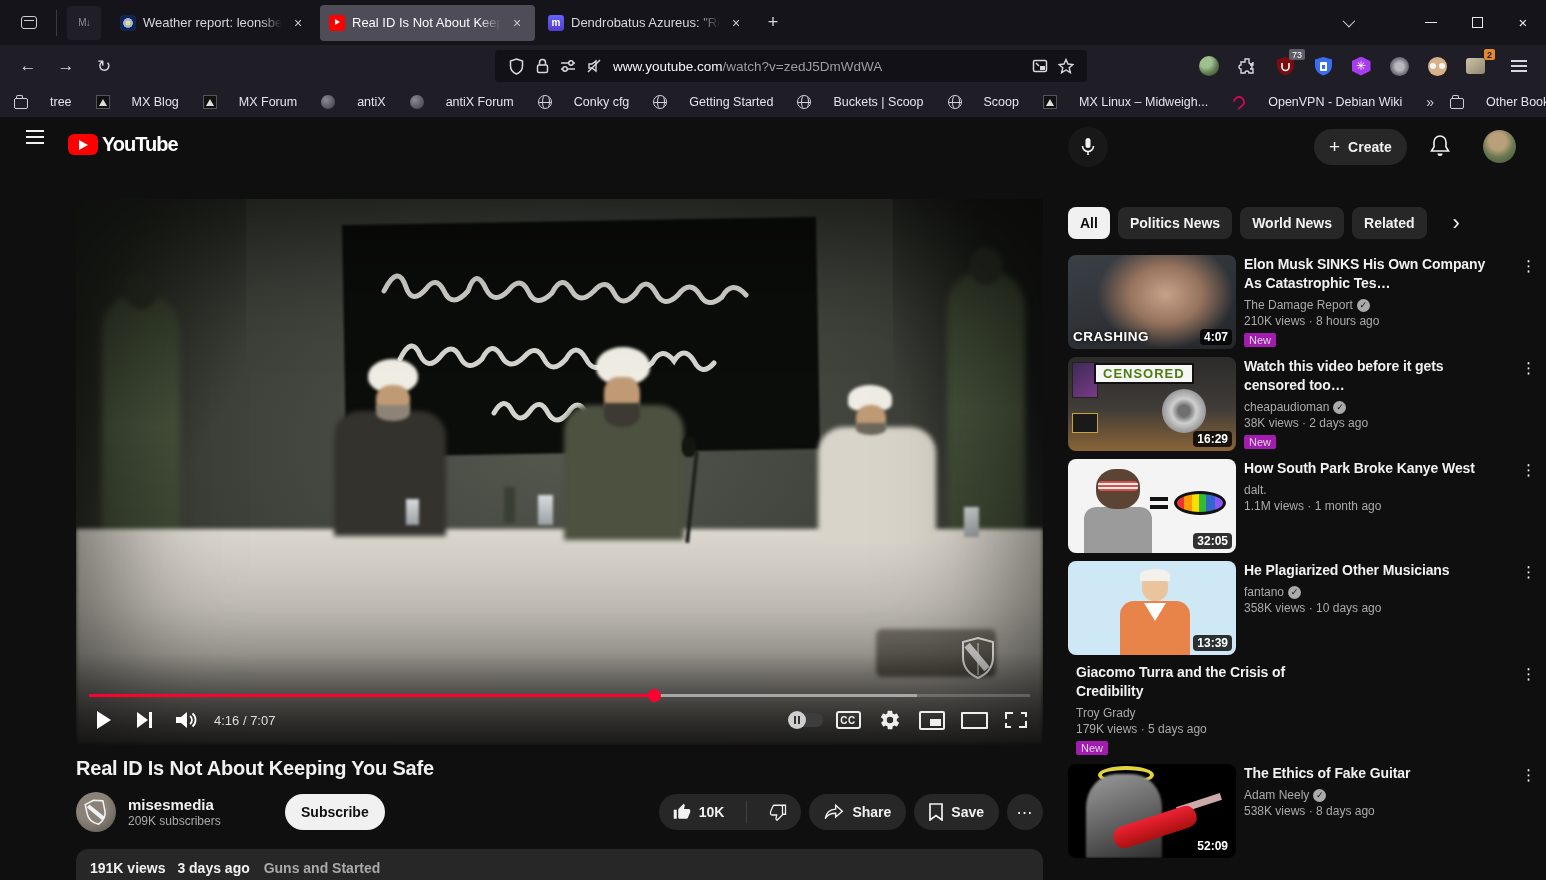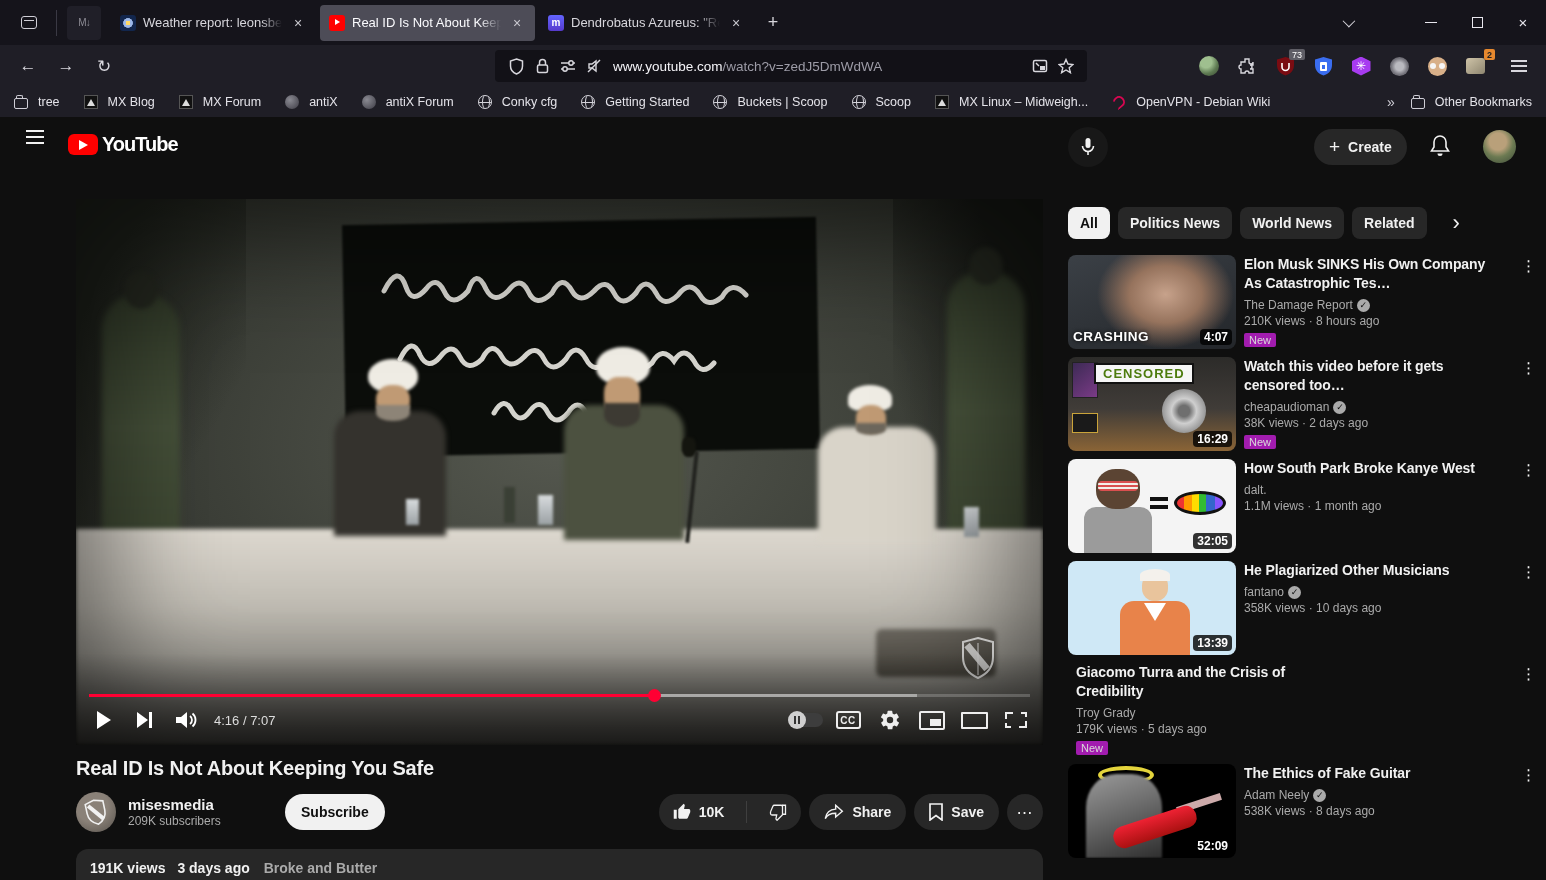--- a/index.html
+++ b/index.html
@@ -48,21 +48,21 @@
   .url-host { color:#f6f5f9; } .url-path { color:#9d9ca7; }
   .ext { position:absolute; top:8px; width:26px; height:26px; display:flex; align-items:center; justify-content:center; }
   .badge { position:absolute; top:-4px; right:-7px; font-size:9px; padding:0.5px 3px; border-radius:2px; color:#fff; }
   .badge-gray { background:#5f5e66; } .badge-orange { background:#e6882e; color:#222; font-weight:bold; }
   .burger-lines, .burger-lines::before, .burger-lines::after { width:16px; height:1.8px; background:#d8d7dd; display:block; }
   .burger-lines { position:relative; }
   .burger-lines::before { content:""; position:absolute; top:-5px; } .burger-lines::after { content:""; position:absolute; top:5px; }
 
   .bookmarksbar { position:absolute; left:0; top:87px; width:1546px; height:30px; background:#1f1e26;
     display:flex; align-items:center; font-size:12.5px; color:#e4e3e9; padding:0 14px; gap:24px; }
-  .bm { display:flex; align-items:center; gap:10px; white-space:nowrap; }
+  .bm { display:flex; align-items:center; gap:22px; white-space:nowrap; }
   .bm-ico { width:14px; height:14px; flex:none; display:inline-block; }
   .ico-folder { border:1.4px solid #cfced6; border-radius:2px; position:relative; height:11px!important; margin-top:2px; }
   .ico-folder::before { content:""; position:absolute; top:-3.4px; left:1px; width:5px; height:2px; border:1.4px solid #cfced6; border-bottom:none; border-radius:2px 2px 0 0; }
   .ico-mx { background:#111; border:1px solid #555; position:relative; }
   .ico-mx::before { content:""; position:absolute; left:2px; bottom:2px; border-left:4px solid transparent; border-right:4px solid transparent; border-bottom:7px solid #ddd; }
   .ico-dot { border-radius:50%; background:radial-gradient(circle at 35% 35%, #8a8a92, #3c3b44); }
   .ico-globe { border:1.5px solid #d4d3da; border-radius:50%; position:relative; overflow:hidden; }
   .ico-globe::before { content:""; position:absolute; left:50%; top:-2px; bottom:-2px; width:6px; margin-left:-3px; border:1.2px solid #d4d3da; border-radius:50%; }
   .ico-globe::after { content:""; position:absolute; top:50%; left:-1px; right:-1px; height:1.2px; background:#d4d3da; }
   .ico-debian { border-radius:50%; position:relative; }
@@ -582,21 +582,21 @@
         </svg>
       <span>Save</span>
     </div>
     <div class="more-btn">⋯</div>
   </div>
 </div>
 
 <div class="descbox">
   <span>191K views</span>
   <span class="desc-gap">3 days ago</span>
-  <span class="desc-tag">Broke and Butter</span>
+  <span class="desc-tag">Guns and Started</span>
 </div>
 
 <div class="sidebar">
   <div class="chips">
     <span class="chip selected">All</span>
     <span class="chip">Politics News</span>
     <span class="chip">World News</span>
     <span class="chip">Related</span>
     <span class="chips-more">›</span>
   </div>

